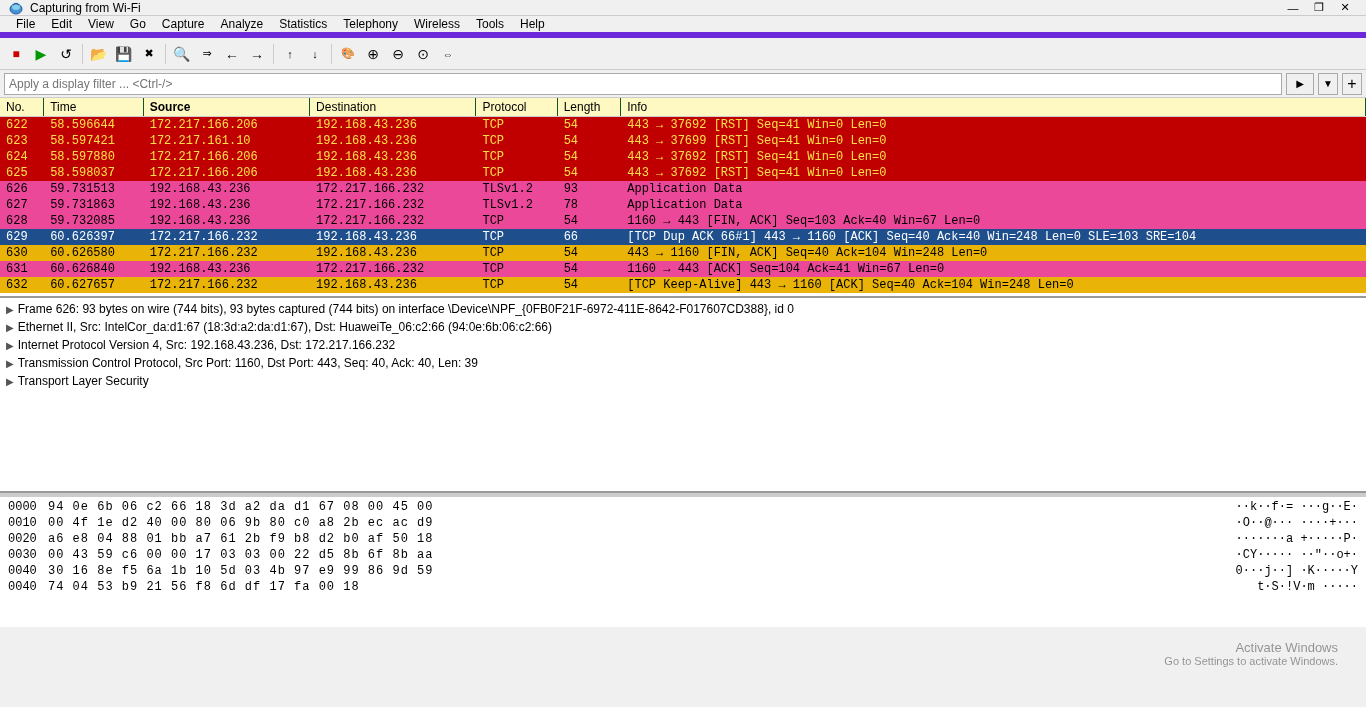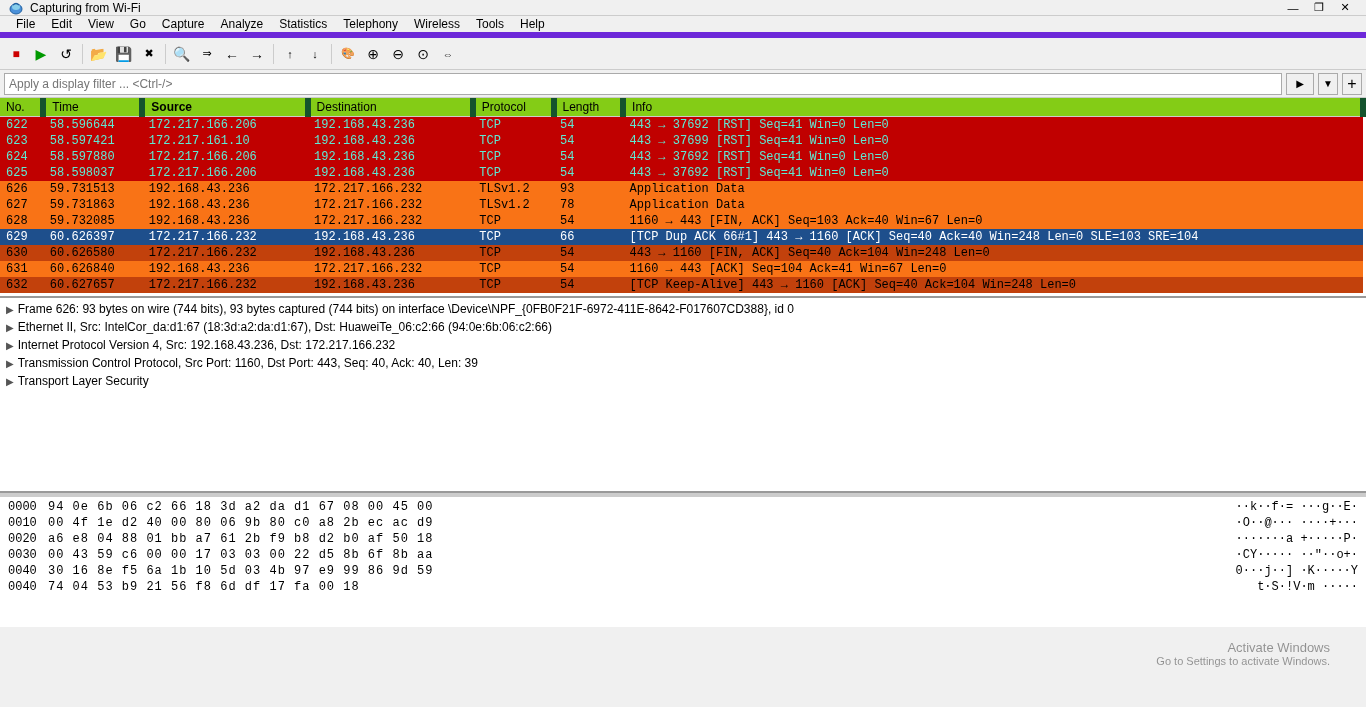--- a/index.html
+++ b/index.html
@@ -135,40 +135,40 @@
       background: #fff;
       border-bottom: 2px solid #999;
     }
     #packet-table {
       width: 100%;
       border-collapse: collapse;
       font-family: 'Courier New', monospace;
       font-size: 12px;
     }
     #packet-table th {
-      background: #84cc16;
+      background: #fef9c3;
       border-bottom: 1px solid #ccc;
-      border-right: 6px solid #14532d;
+      border-right: 1px solid #14532d;
       padding: 2px 6px;
       text-align: left;
       font-weight: normal;
       position: sticky;
       top: 0;
       z-index: 1;
       font-family: 'Segoe UI', sans-serif;
     }
     #packet-table td {
       padding: 1px 6px;
       border-right: 1px solid transparent;
       white-space: nowrap;
     }
-    .row-red { background: #c00000; color: #5eead4; }
+    .row-red { background: #c00000; color: #fde047; }
     .row-selected { background: #1e4f8c; color: #fff; }
-    .row-white { background: #f97316; color: #000; }
-    .row-gray { background: #c2410c; color: #000; }
+    .row-white { background: #ec4899; color: #000; }
+    .row-gray { background: #eab308; color: #000; }
 
     
     #packet-detail {
       height: 195px;
       background: #fff;
       border-bottom: 2px solid #999;
       overflow-y: auto;
       padding: 2px 0;
     }
     .detail-row {
@@ -212,21 +212,21 @@
     .hex-ascii {
       color: #000;
       min-width: 80px;
       margin-left: 12px;
     }
 
     
     #activate-windows {
       position: fixed;
       bottom: 40px;
-      right: 36px;
+      right: 28px;
       text-align: right;
       color: rgba(0,0,0,0.4);
       font-size: 12px;
       pointer-events: none;
     }
 
     
     .resize-handle {
       height: 4px;
       background: #ccc;

